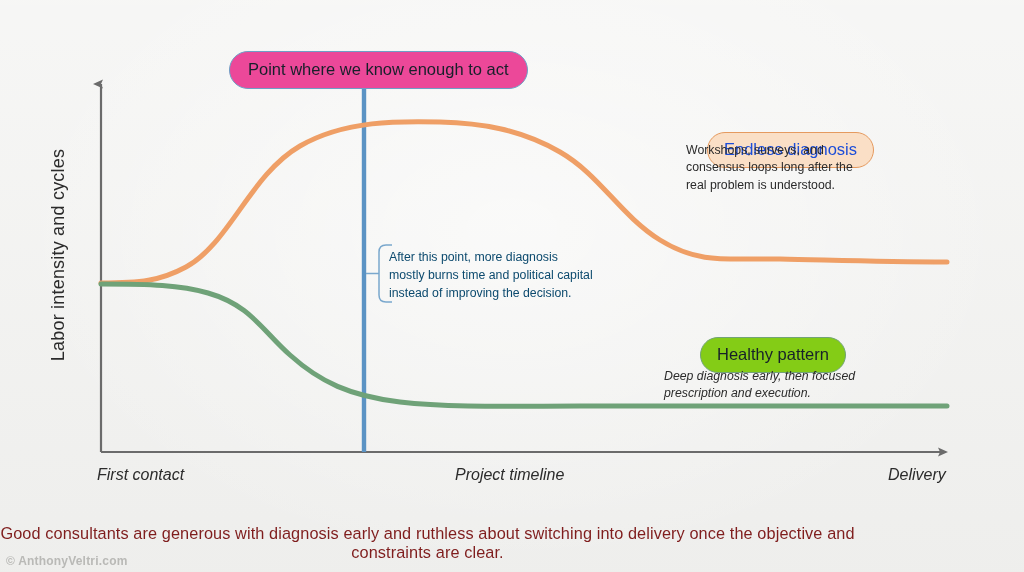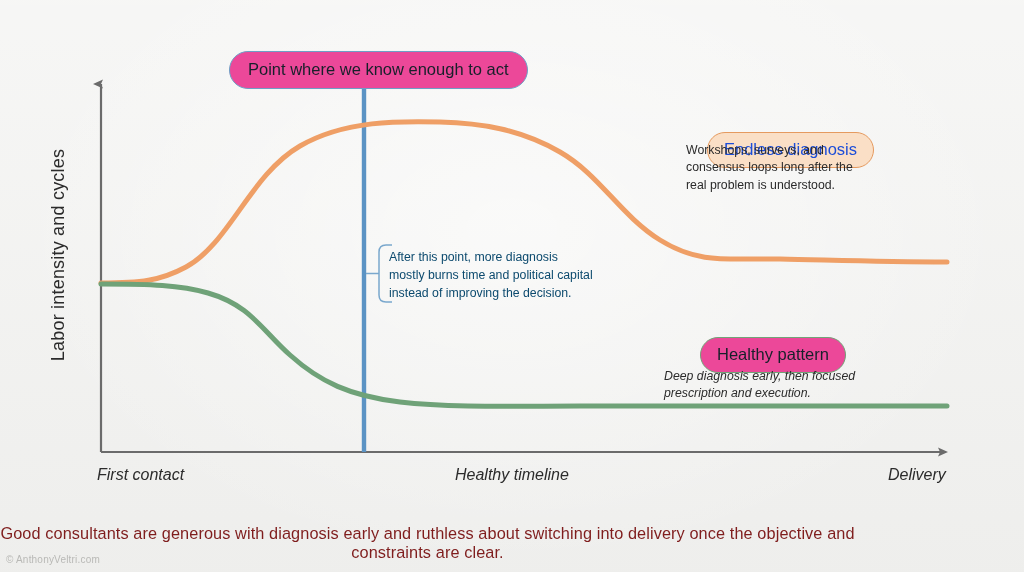--- a/index.html
+++ b/index.html
@@ -88,21 +88,21 @@
     left: 707px;
     top: 112px;
     background: #fadfc6;
     border-color: #e59a5f;
     color: #1d4ed8;
     margin-top: 20px;
   }
   #pill-healthy {
     left: 700px;
     top: 337px;
-    background: #ec4899;
+    background: #84cc16;
     border-color: #72a377;
     color: #17202a;
   }
 
   
   .sub-desc {
     position: absolute;
     font-size: 12.3px;
     line-height: 1.42;
     color: #2b2b2b;
@@ -143,23 +143,24 @@
     font-size: 16.3px;
     color: #7f1d1d;
     letter-spacing: 0.1px;
   }
 
   
   #watermark {
     position: absolute;
     left: 6px;
     top: 554px;
-    font-size: 10px;
+    font-size: 12px;
     color: #b9b9b6;
     letter-spacing: 0.2px;
+    font-weight: bold;
   }
 </style>
 </head>
 <body>
 
 <div id="canvas">
 
   <svg id="plot-svg" viewBox="0 0 1024 572">
     <defs>
       <marker id="arrow-up" markerWidth="10" markerHeight="10" refX="5" refY="8" orient="auto" markerUnits="userSpaceOnUse">
@@ -191,21 +192,21 @@
              C 450 408, 520 406, 580 406
              C 700 406, 830 406, 947 406" fill="none" stroke="#6fa278" stroke-width="5" stroke-linecap="round"></path>
 
     <path d="M 392 245 L 386 245 Q 379 245 379 252 L 379 295 Q 379 302 386 302 L 392 302" fill="none" stroke="#7aa8cd" stroke-width="1.5"></path>
     <line x1="366" y1="273.5" x2="379" y2="273.5" stroke="#7aa8cd" stroke-width="1.5"></line>
   </svg>
 
   <div class="y-axis-label">Labor intensity and cycles</div>
 
   <div class="x-tick" id="x-tick-first">First contact</div>
-  <div class="x-tick" id="x-tick-mid">Healthy timeline</div>
+  <div class="x-tick" id="x-tick-mid">Project timeline</div>
   <div class="x-tick" id="x-tick-last">Delivery</div>
 
   <div class="pill" id="pill-topline">Point where we know enough to act</div>
 
   <div id="callout-mid-text">After this point, more diagnosis
 mostly burns time and political capital
 instead of improving the decision.</div>
 
   <div class="pill" id="pill-endless">Endless diagnosis</div>
   <div class="sub-desc" id="desc-endless">Workshops, surveys, and

